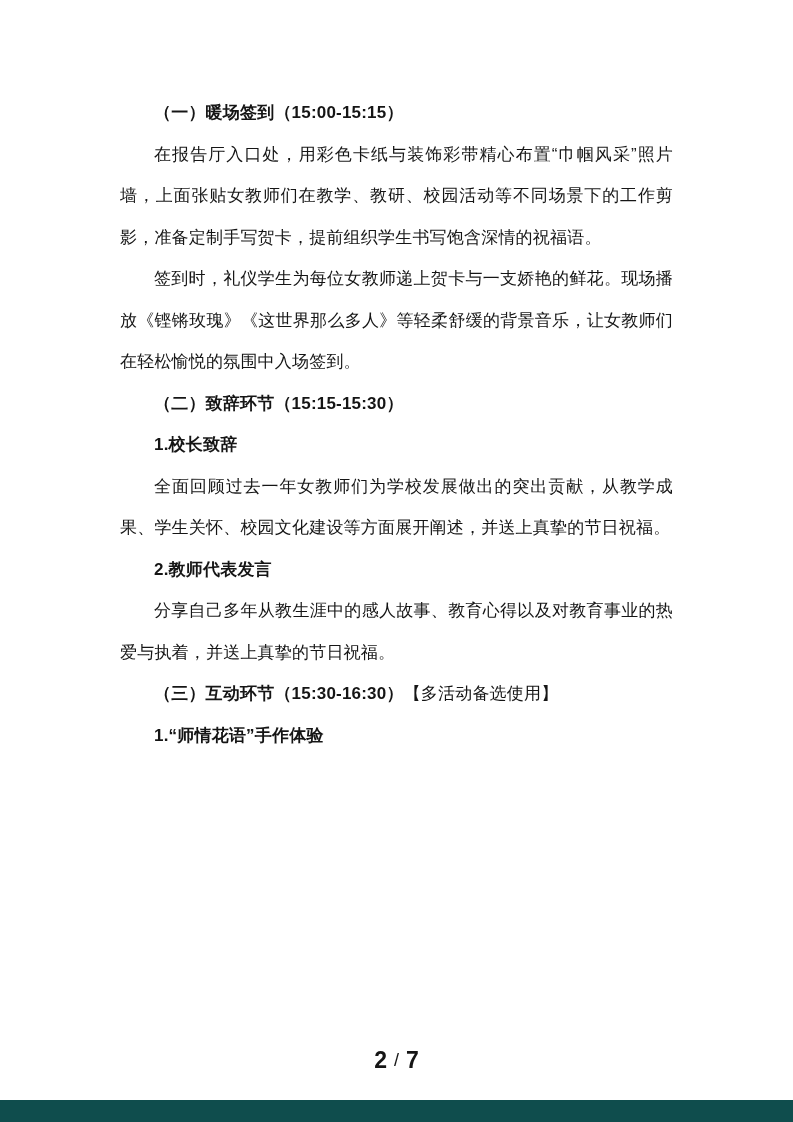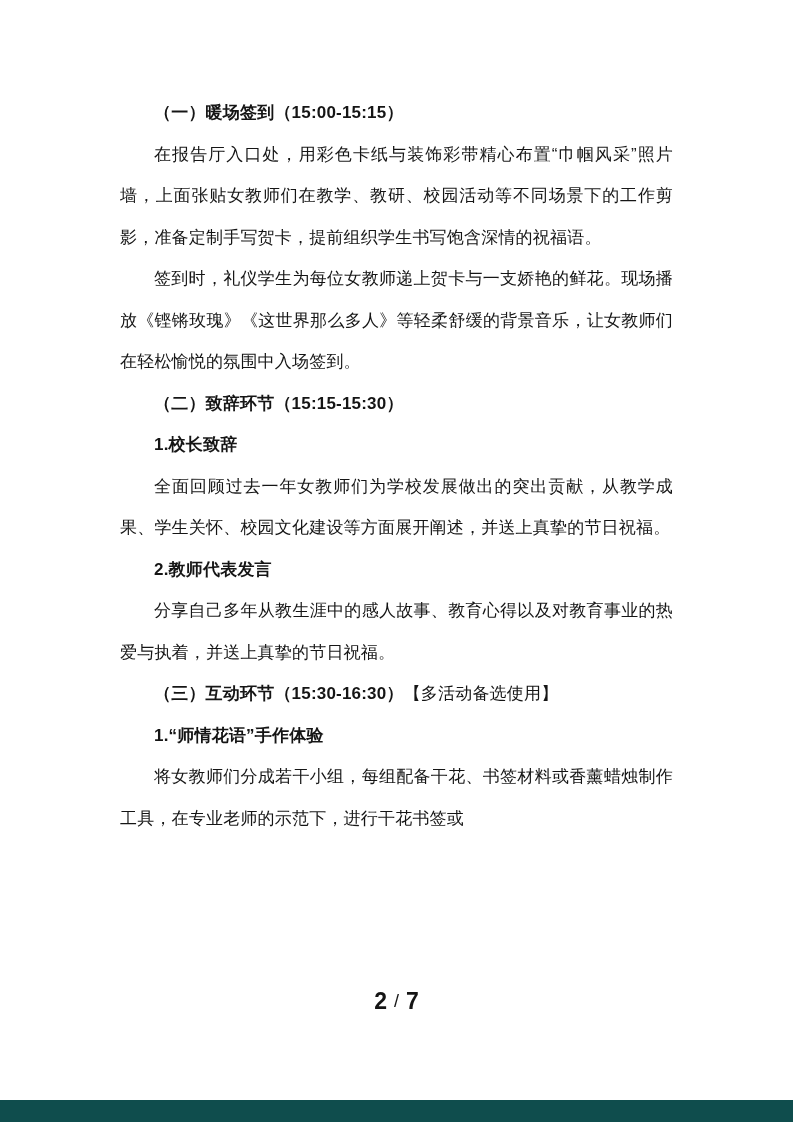--- a/index.html
+++ b/index.html
@@ -27,21 +27,21 @@
     text-align: justify;
     text-align-last: left;
     font-weight: 400;
   }
   .block.heading1,
   .block.heading2 { font-weight: 700; }
   .block.heading_mixed .bold-part { font-weight: 700; margin-top: 36px; }
   .block.heading_mixed .regular-part { font-weight: 400; }
   .page-footer {
     position: absolute;
-    top: 985px;
+    top: 1044px;
     left: 0;
     width: 100%;
     text-align: center;
     font-size: 23px;
     font-weight: 700;
     line-height: 32px;
   }
   .footer-sep {
     font-weight: 400;
     font-size: 18px;
@@ -64,20 +64,19 @@
     <p class="block heading1">（一）暖场签到（15:00-15:15）</p>
     <p class="block paragraph">在报告厅入口处，用彩色卡纸与装饰彩带精心布置“巾帼风采”照片墙，上面张贴女教师们在教学、教研、校园活动等不同场景下的工作剪影，准备定制手写贺卡，提前组织学生书写饱含深情的祝福语。</p>
     <p class="block paragraph">签到时，礼仪学生为每位女教师递上贺卡与一支娇艳的鲜花。现场播放《铿锵玫瑰》《这世界那么多人》等轻柔舒缓的背景音乐，让女教师们在轻松愉悦的氛围中入场签到。</p>
     <p class="block heading1">（二）致辞环节（15:15-15:30）</p>
     <p class="block heading2">1.校长致辞</p>
     <p class="block paragraph">全面回顾过去一年女教师们为学校发展做出的突出贡献，从教学成果、学生关怀、校园文化建设等方面展开阐述，并送上真挚的节日祝福。</p>
     <p class="block heading2">2.教师代表发言</p>
     <p class="block paragraph">分享自己多年从教生涯中的感人故事、教育心得以及对教育事业的热爱与执着，并送上真挚的节日祝福。</p>
     <p class="block heading_mixed"><span class="bold-part">（三）互动环节（15:30-16:30）</span><span class="regular-part">【多活动备选使用】</span></p>
     <p class="block heading2">1.“师情花语”手作体验</p>
-    <p class="block paragraph">将女教师们分成若干小组，每组配备干花、书签材料或香薰蜡烛制作工具，在专业老师的示范下，进行干花书签或</p>
   </main>
 
 <div class="page-footer">
   <span>2</span><span class="footer-sep">/</span><span>7</span>
 </div>
 
 <div class="bottom-bar" style="background: rgb(15, 77, 77);"></div>
 
 </body></html>

